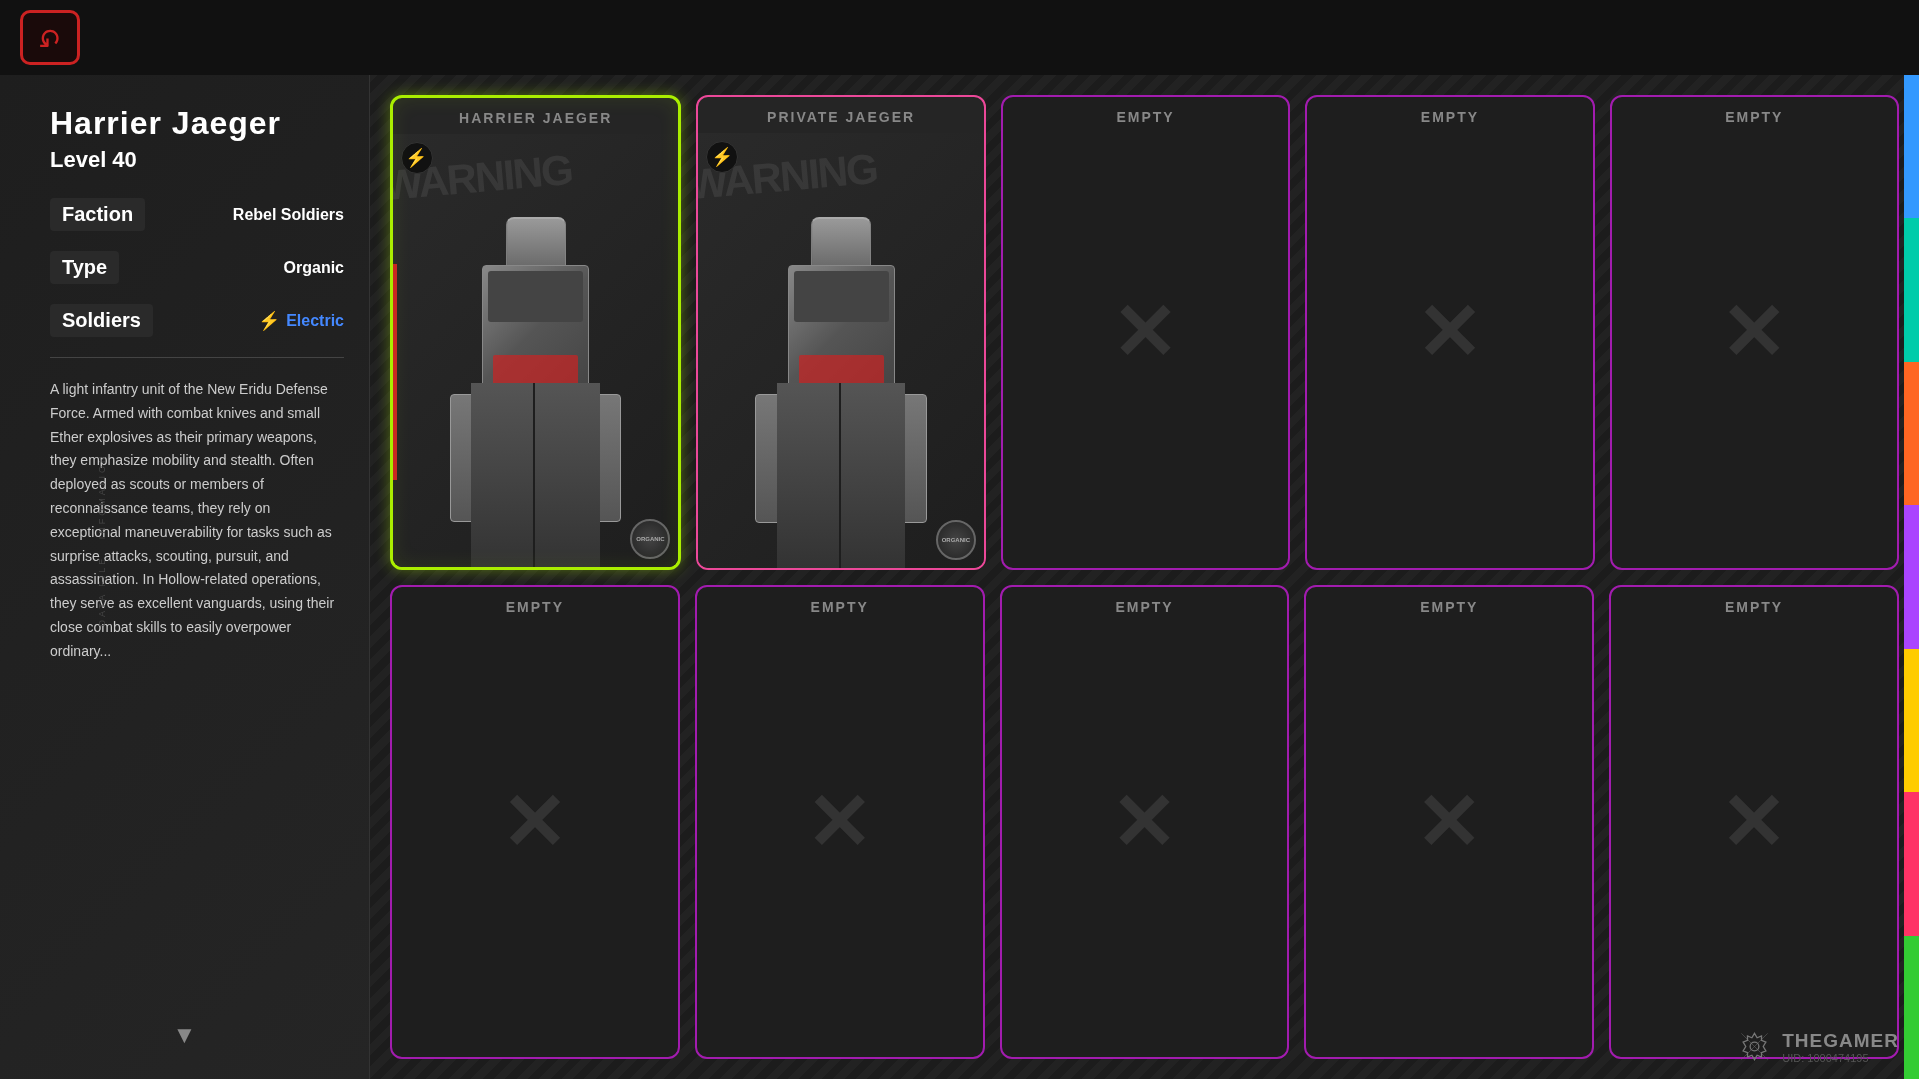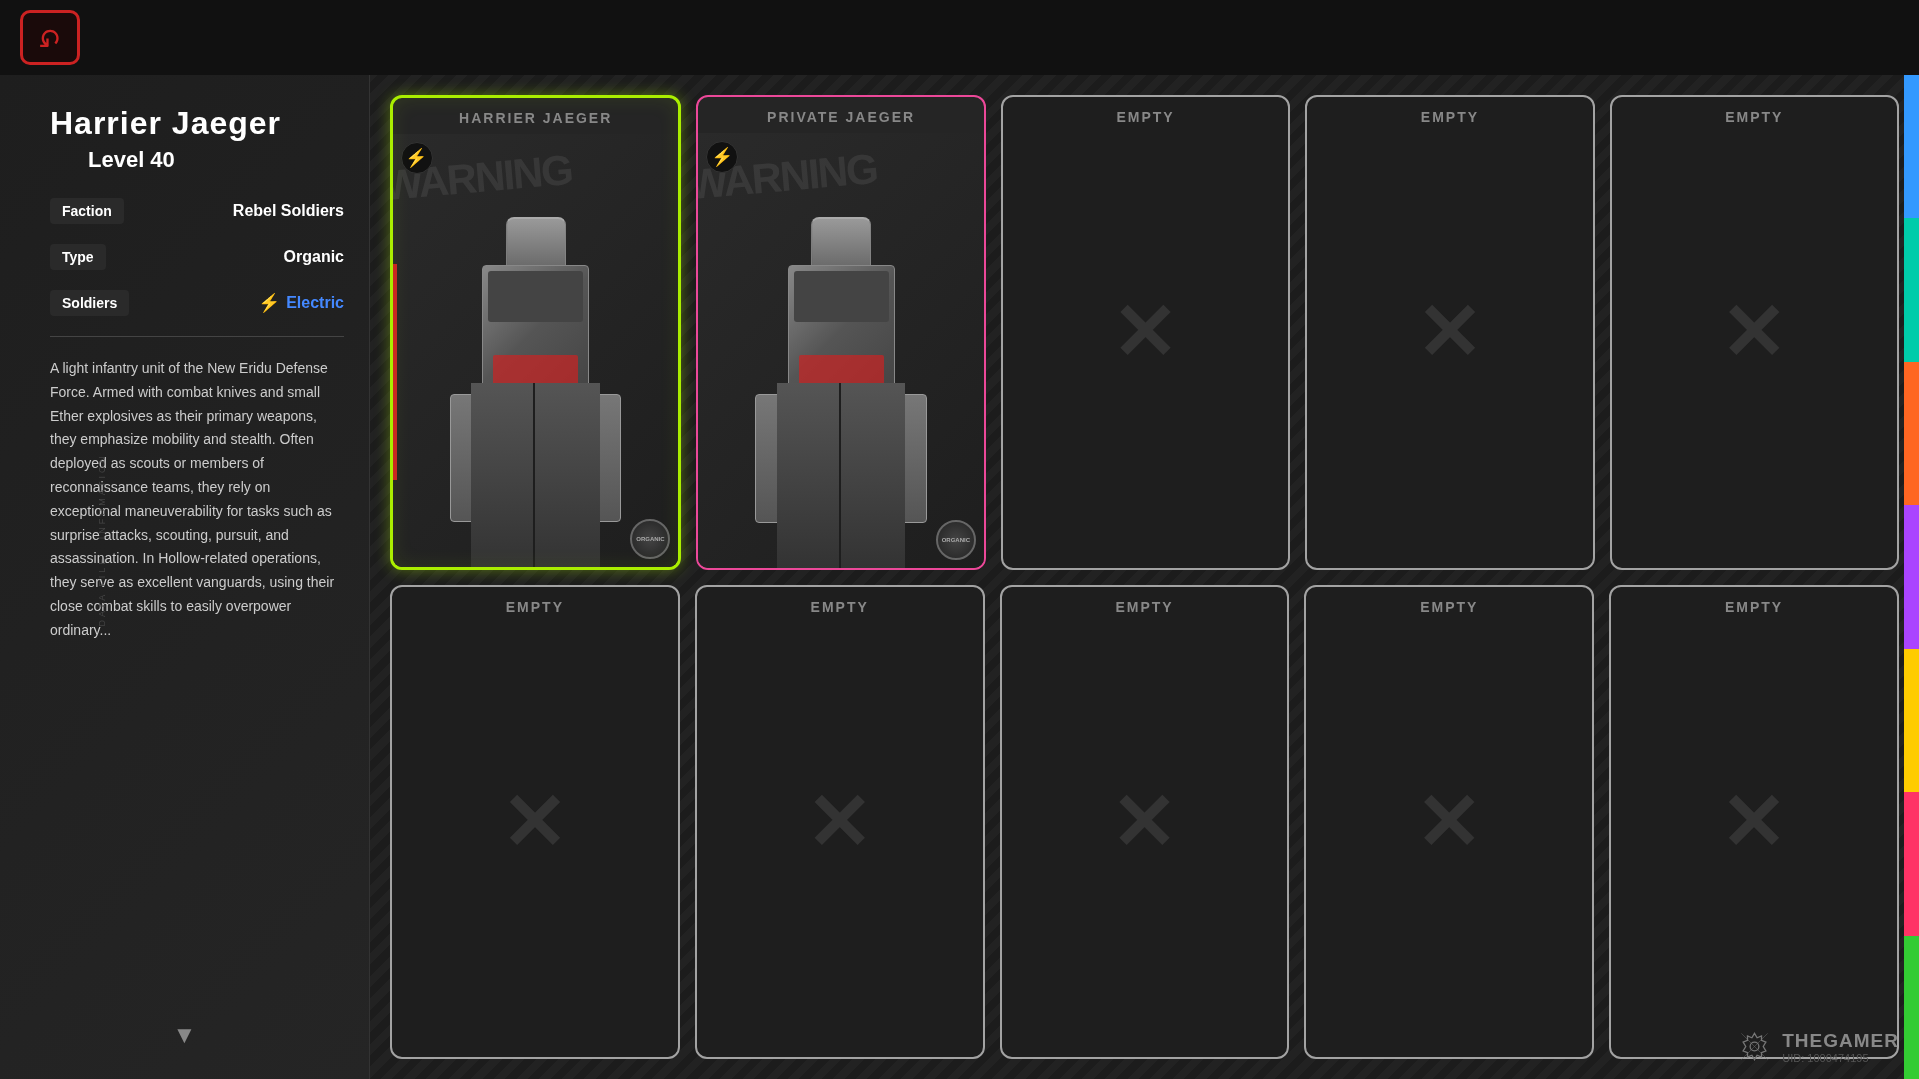--- a/index.html
+++ b/index.html
@@ -78,34 +78,33 @@
       font-weight: bold;
       margin-bottom: 5px;
       letter-spacing: 1px;
     }
 
     .char-level {
       color: #ffffff;
       font-size: 22px;
       font-weight: bold;
       margin-bottom: 25px;
-      margin-left: 38px;
     }
 
     .stat-row {
       display: flex;
       justify-content: space-between;
       align-items: center;
       margin-bottom: 12px;
       padding-bottom: 8px;
     }
 
     .stat-label {
       color: #ffffff;
-      font-size: 14px;
+      font-size: 20px;
       font-weight: bold;
       background: #2a2a2a;
       padding: 5px 12px;
       border-radius: 4px;
     }
 
     .stat-value {
       color: #ffffff;
       font-size: 16px;
       font-weight: bold;
@@ -166,21 +165,21 @@
       display: flex;
       gap: 15px;
       flex: 1;
     }
 
     
     .card {
       flex: 1;
       border-radius: 12px;
       background: #252525;
-      border: 2px solid #a3a3a3;
+      border: 2px solid #a21caf;
       position: relative;
       overflow: hidden;
       cursor: pointer;
       display: flex;
       flex-direction: column;
       align-items: center;
       justify-content: flex-start;
     }
 
     .card.selected {

